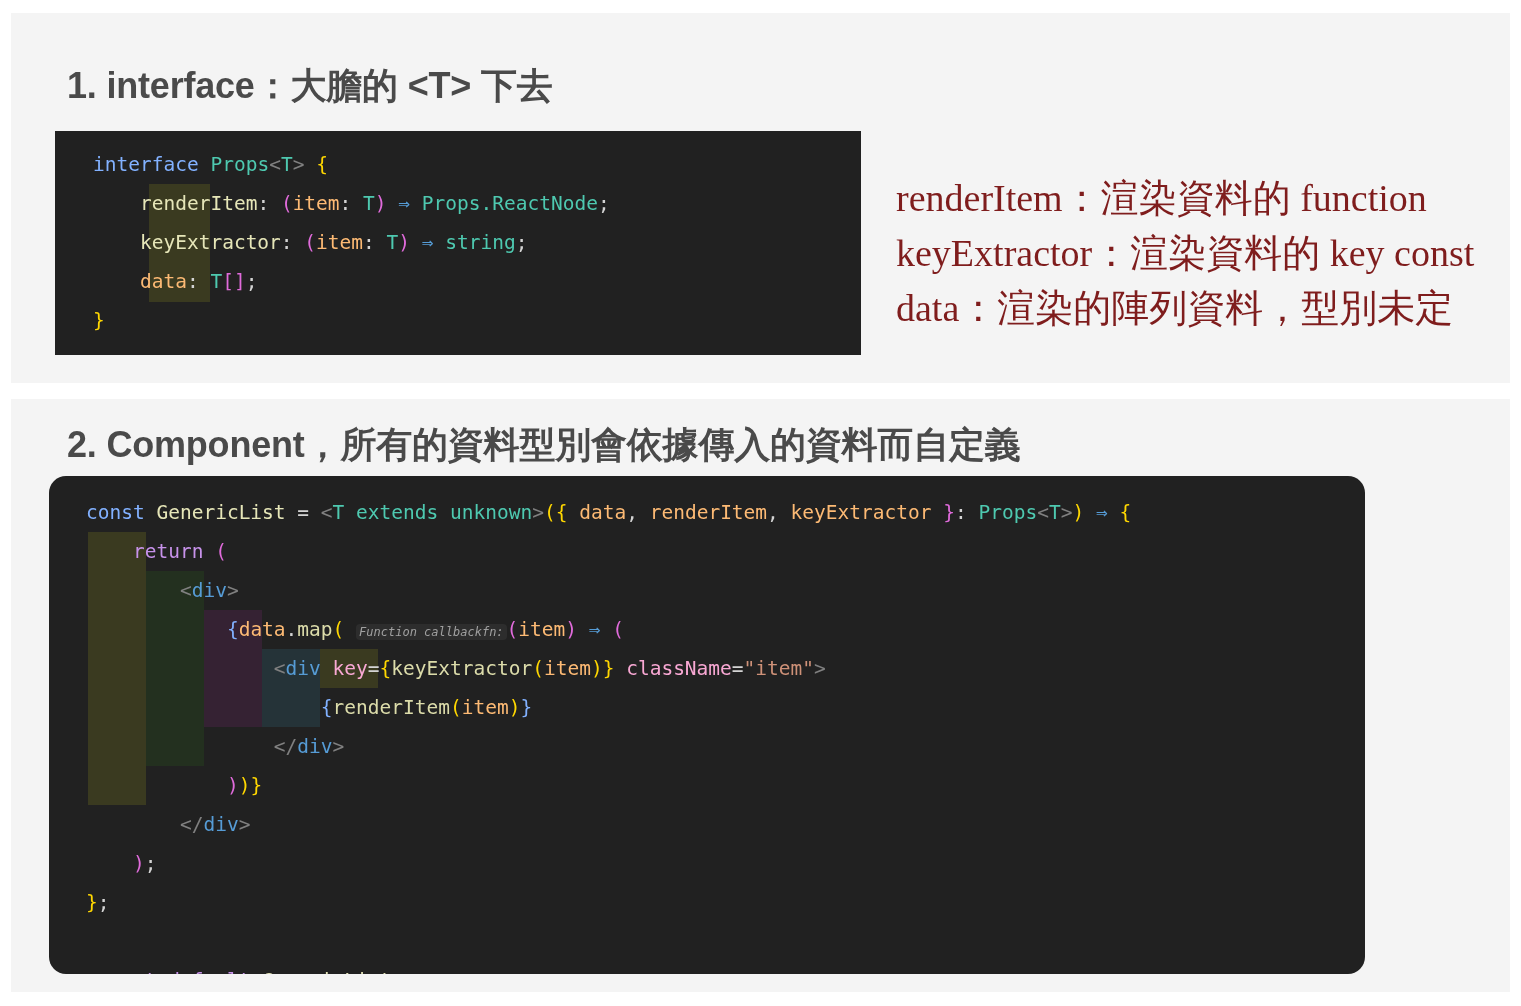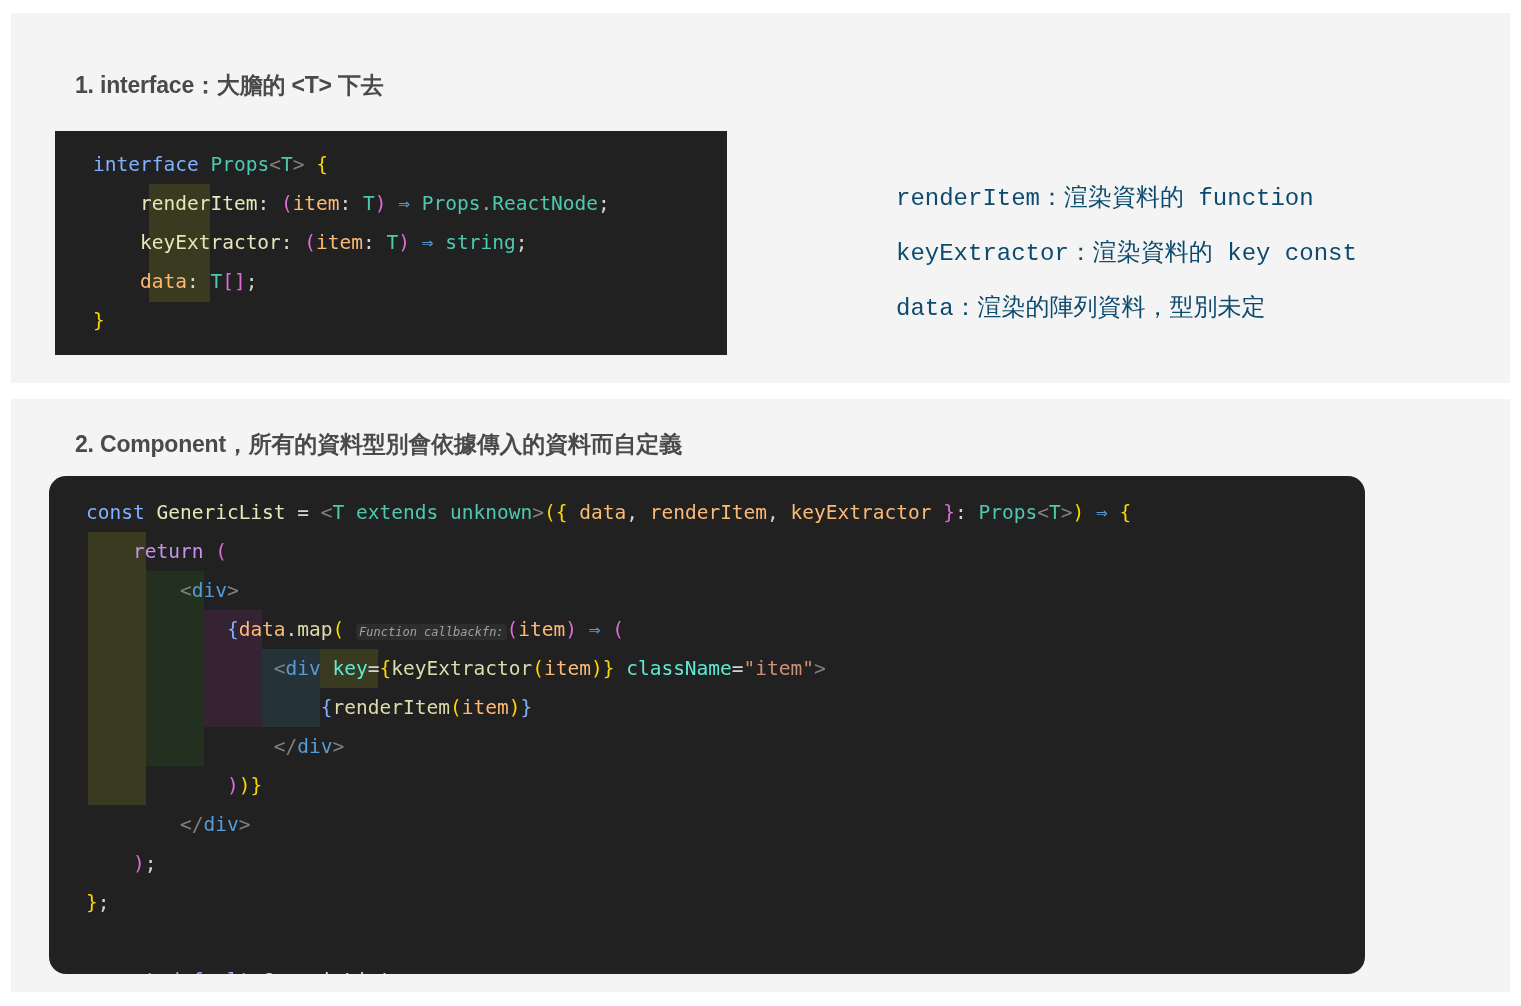--- a/index.html
+++ b/index.html
@@ -26,45 +26,45 @@
     position: absolute;
     left: 11px;
     width: 1499px;
     background: #f4f4f4;
     box-sizing: border-box;
   }
   #section-1 { top: 13px;  height: 370px; }
   #section-2 { top: 399px; height: 593px; }
 
   .section-heading {
-    font-size: 23px;
+    font-size: 36px;
     font-weight: bold;
     color: #4a4a4a;
     letter-spacing: -0.2px;
-    margin: 12px;
+    margin: 4px;
     padding: 0;
     white-space: nowrap;
   }
   #heading-1 { position: absolute; left: 52px; top: 45px; }
   #heading-2 { position: absolute; left: 52px; top: 18px; }
 
   
   .code-block {
     position: absolute;
     background: #212121;
     font-family: "DejaVu Sans Mono", "Liberation Mono", monospace;
     font-size: 19.5px;
     line-height: 39px;
     overflow: hidden;
     box-sizing: border-box;
   }
   #code-1 {
     left: 44px;
     top: 118px;
-    width: 672px;
+    width: 806px;
     height: 224px;
     padding: 14px 0 14px 0;
   }
   #code-2 {
     left: 38px;
     top: 77px;
     width: 1316px;
     height: 498px;
     padding: 17px 0 17px 0;
     border-radius: 17px;
@@ -95,21 +95,21 @@
   .t-kw2     { color: #82b1ff; }  
   .t-type    { color: #4ec9b0; }  
   .t-ident   { color: #e6e6b8; }  
   .t-param   { color: #fdba74; }  
   .t-brace-y { color: #ffd700; }  
   .t-brace-p { color: #e06bdb; }  
   .t-brace-b { color: #82b1ff; }  
   .t-punct   { color: #d4d4d4; }  
   .t-tag     { color: #569cd6; }  
   .t-tagb    { color: #808080; }  
-  .t-attr    { color: #5eead4; }  
+  .t-attr    { color: #f9a8d4; }  
   .t-str     { color: #ce9178; }  
   .t-op      { color: #569cd6; }  
   .t-fn      { color: #dcdcaa; }  
   .t-white   { color: #d4d4d4; }
   .inlay {
     color: #a0a0a0;
     font-style: italic;
     background: #2d2d2d;
     border-radius: 4px;
     padding: 1px 3px;
@@ -117,25 +117,25 @@
   }
 
   
   #annotations {
     position: absolute;
     left: 885px;
     top: 158px;
     width: 600px;
   }
   .annotation-line {
-    font-size: 24px;
-    color: #0c4a6e;
+    font-size: 38px;
+    color: #7f1d1d;
     line-height: 55px;
     white-space: nowrap;
-    font-family: Liberation Mono, monospace;
+    font-family: Liberation Serif, serif;
   }
 </style>
 </head>
 <body>
 
 <div class="page">
 
   <div class="section" id="section-1">
 
     <div class="section-heading" id="heading-1">1. interface：大膽的 &lt;T&gt; 下去</div>

